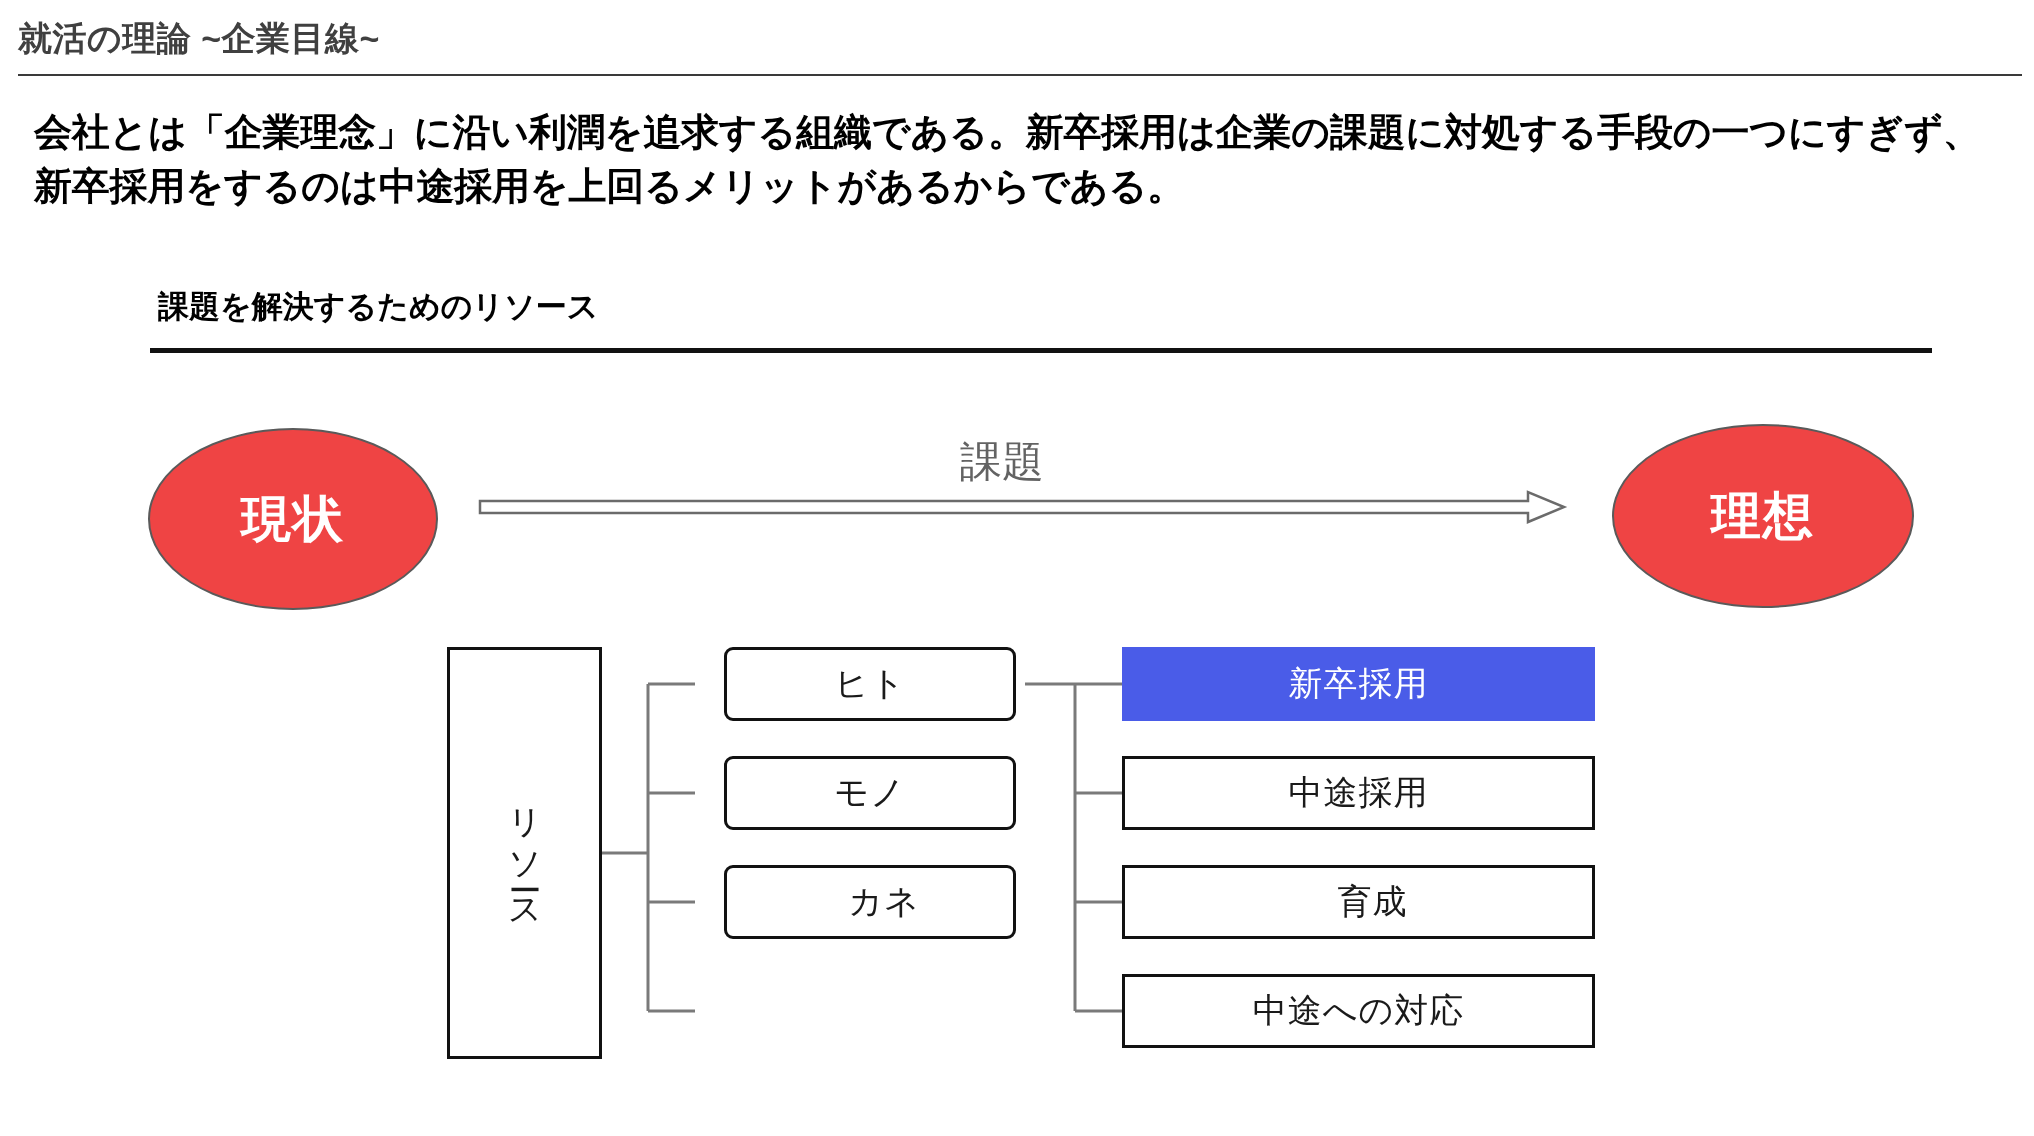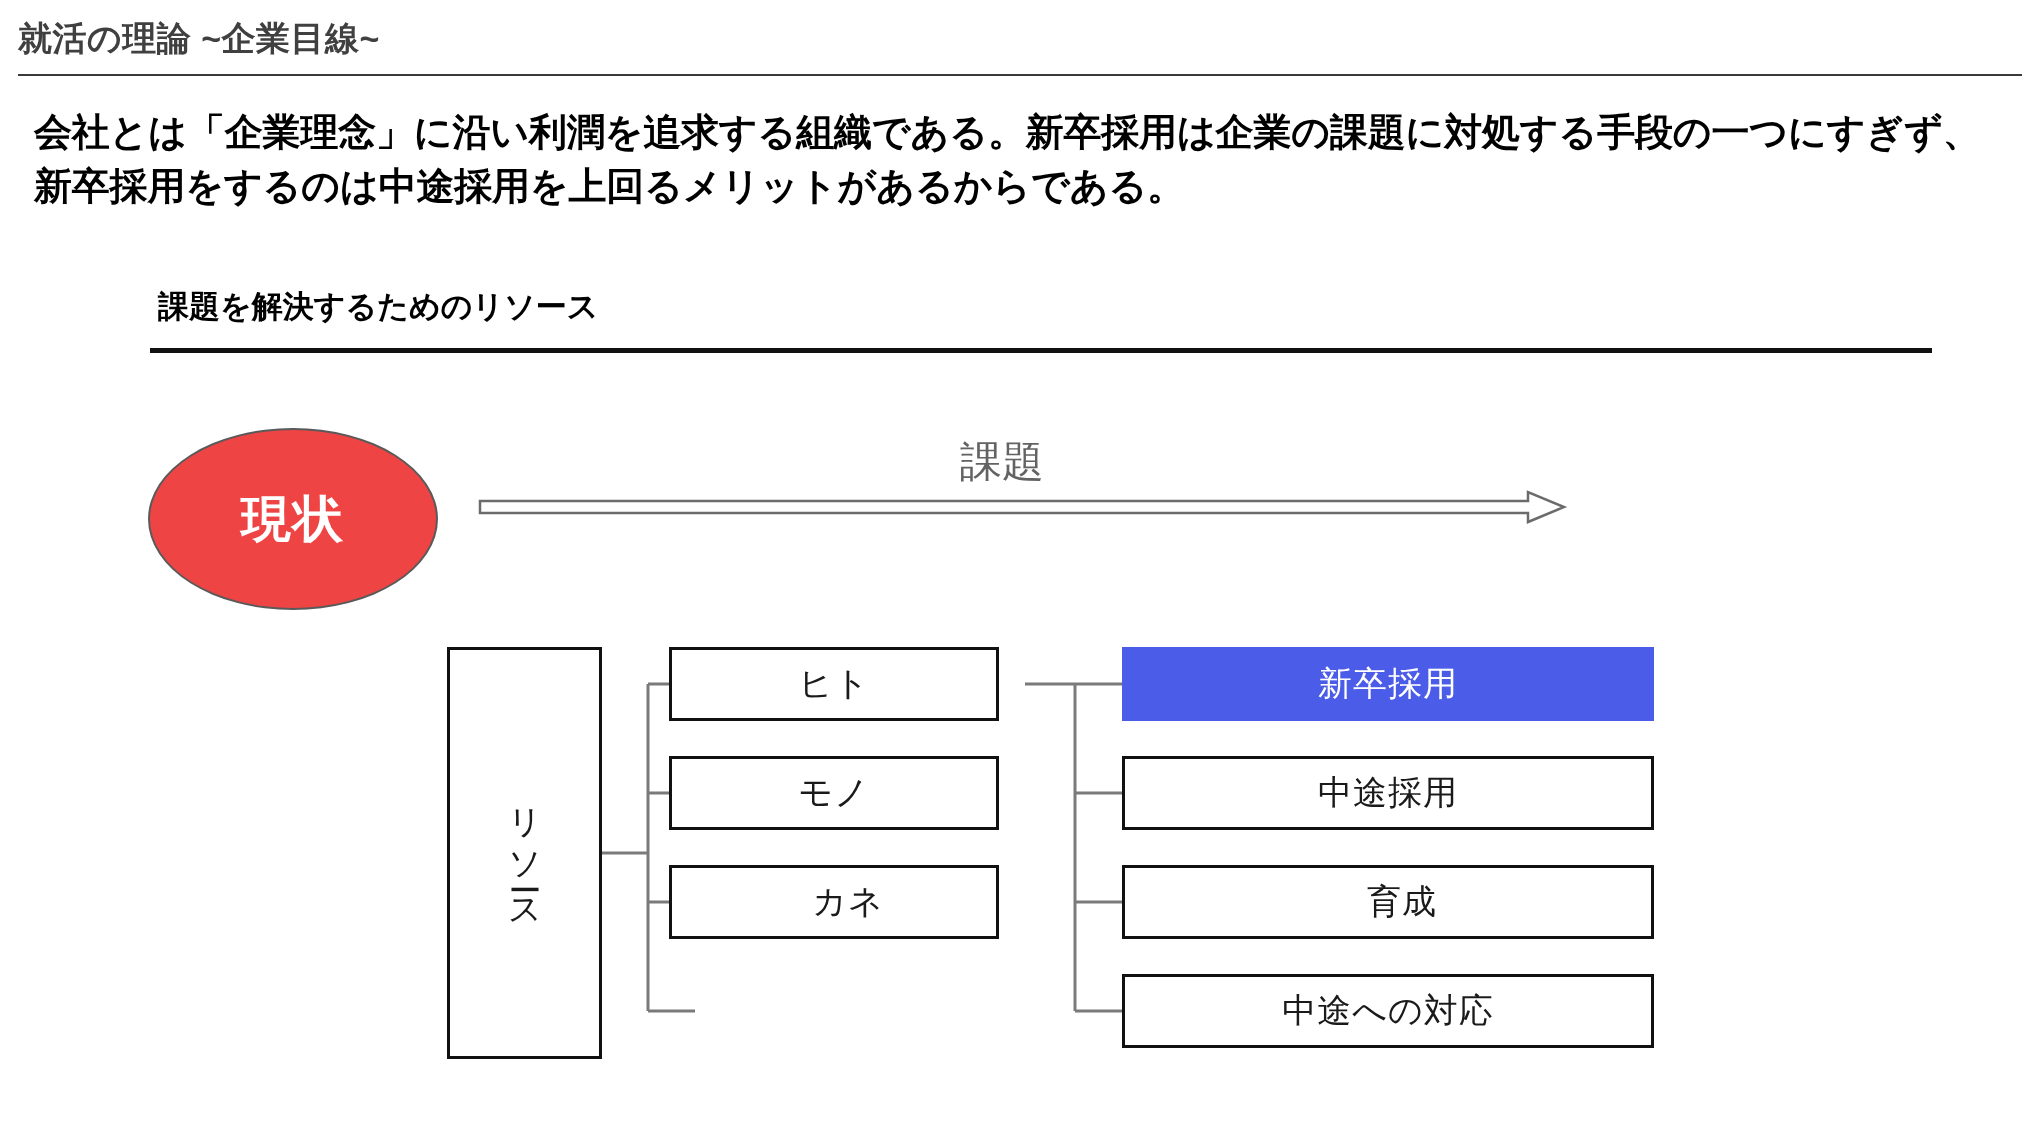--- a/index.html
+++ b/index.html
@@ -124,28 +124,28 @@
   }
 
   
   .node-root {
     left: 447px; top: 647px; width: 155px; height: 412px;
     writing-mode: vertical-rl;
     text-orientation: upright;
     letter-spacing: 6px;
     font-size: 33px;
   }
-  .lvl2 { left: 669px; width: 330px; height: 74px; }
+  .lvl2 { left: 724px; width: 292px; height: 74px; border-radius: 9px; }
   .r1 { top: 647px; }
   .r2 { top: 756px; }
   .r3 { top: 865px; padding-left: 28px; }
   .r4 { top: 974px; }
 
   
-  .lvl3 { left: 1122px; width: 532px; height: 74px; }
+  .lvl3 { left: 1122px; width: 473px; height: 74px; }
 
   svg.connectors {
     position: absolute; left: 0; top: 0;
     width: 2034px; height: 1136px;
     pointer-events: none;
   }
 </style>
 </head>
 <body>
 
@@ -156,20 +156,23 @@
 
   <div class="lead">会社とは「企業理念」に沿い利潤を追求する組織である。新卒採用は企業の課題に対処する手段の一つにすぎず、新卒採用をするのは中途採用を上回るメリットがあるからである。</div>
 
   <div class="sub-heading">課題を解決するためのリソース</div>
   <div class="sub-rule"></div>
 
   <div class="ellipse ellipse-current">
     <span>現状</span>
   </div>
 
+  <div class="ellipse ellipse-ideal">
+    <span>理想</span>
+  </div>
 
   <div class="gap-label">課題</div>
 
   <svg class="gap-arrow" viewBox="0 0 1104 34">
     <path d="M2,11 L1050,11 L1050,2 L1086,17 L1050,32 L1050,23 L2,23 Z" fill="#ffffff" stroke="#6b6b6b" stroke-width="2.5" stroke-linejoin="miter"></path>
   </svg>
 
   <div class="tree">
 
     <svg class="connectors" viewBox="0 0 2034 1136">

